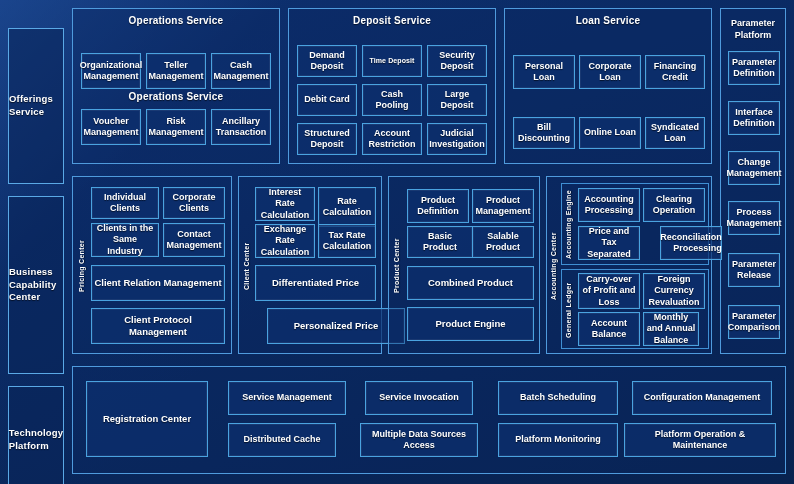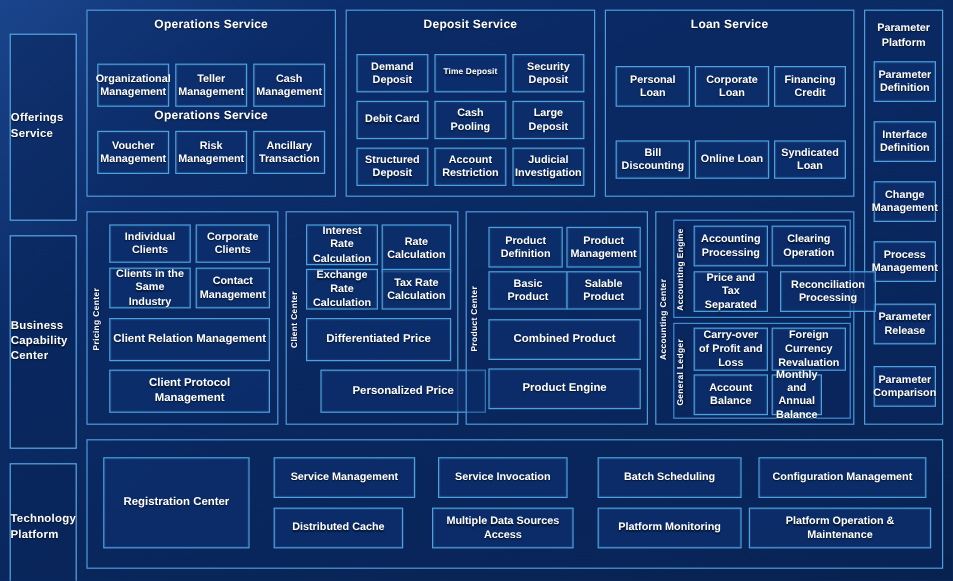--- a/index.html
+++ b/index.html
@@ -138,29 +138,29 @@
   </div>
 
   <div class="panel" style="left:546px;top:176px;width:166px;height:178px;">
     <div class="vlabel" style="left:1px;top:0;width:11px;height:178px;">Accounting Center</div>
 
     <div class="subgroup" style="left:14px;top:6px;width:148px;height:82px;">
       <div class="vlabel" style="left:0px;top:0;width:12px;height:82px;">Accounting Engine</div>
       <div class="cell" style="left:16px;top:4px;width:62px;height:34px;">Accounting Processing</div>
       <div class="cell" style="left:81px;top:4px;width:62px;height:34px;">Clearing Operation</div>
       <div class="cell" style="left:16px;top:42px;width:62px;height:34px;">Price and Tax Separated</div>
-      <div class="cell" style="left:88px;top:42px;width:80px;height:34px;">Reconciliation Processing</div>
+      <div class="cell" style="left:98px;top:42px;width:62px;height:34px;text-align:right;">Reconciliation Processing</div>
     </div>
 
     <div class="subgroup" style="left:14px;top:92px;width:148px;height:80px;">
       <div class="vlabel" style="left:0px;top:0;width:12px;height:80px;">General Ledger</div>
       <div class="cell" style="left:16px;top:3px;width:62px;height:36px;">Carry-over of Profit and Loss</div>
       <div class="cell" style="left:81px;top:3px;width:62px;height:36px;">Foreign Currency Revaluation</div>
       <div class="cell" style="left:16px;top:42px;width:62px;height:34px;">Account Balance</div>
-      <div class="cell" style="left:81px;top:42px;width:42px;height:34px;">Monthly and Annual Balance</div>
+      <div class="cell" style="left:81px;top:42px;width:56px;height:34px;">Monthly and Annual Balance</div>
     </div>
   </div>
 
   <div class="sidecap" style="left:8px;top:366px;width:56px;height:108px;">Technology Platform</div>
 
   <div class="panel" style="left:72px;top:366px;width:714px;height:108px;">
     <div class="cell big" style="left:13px;top:14px;width:122px;height:76px;">Registration Center</div>
 
     <div class="cell" style="left:155px;top:14px;width:118px;height:34px;">Service Management</div>
     <div class="cell" style="left:155px;top:56px;width:108px;height:34px;">Distributed Cache</div>

